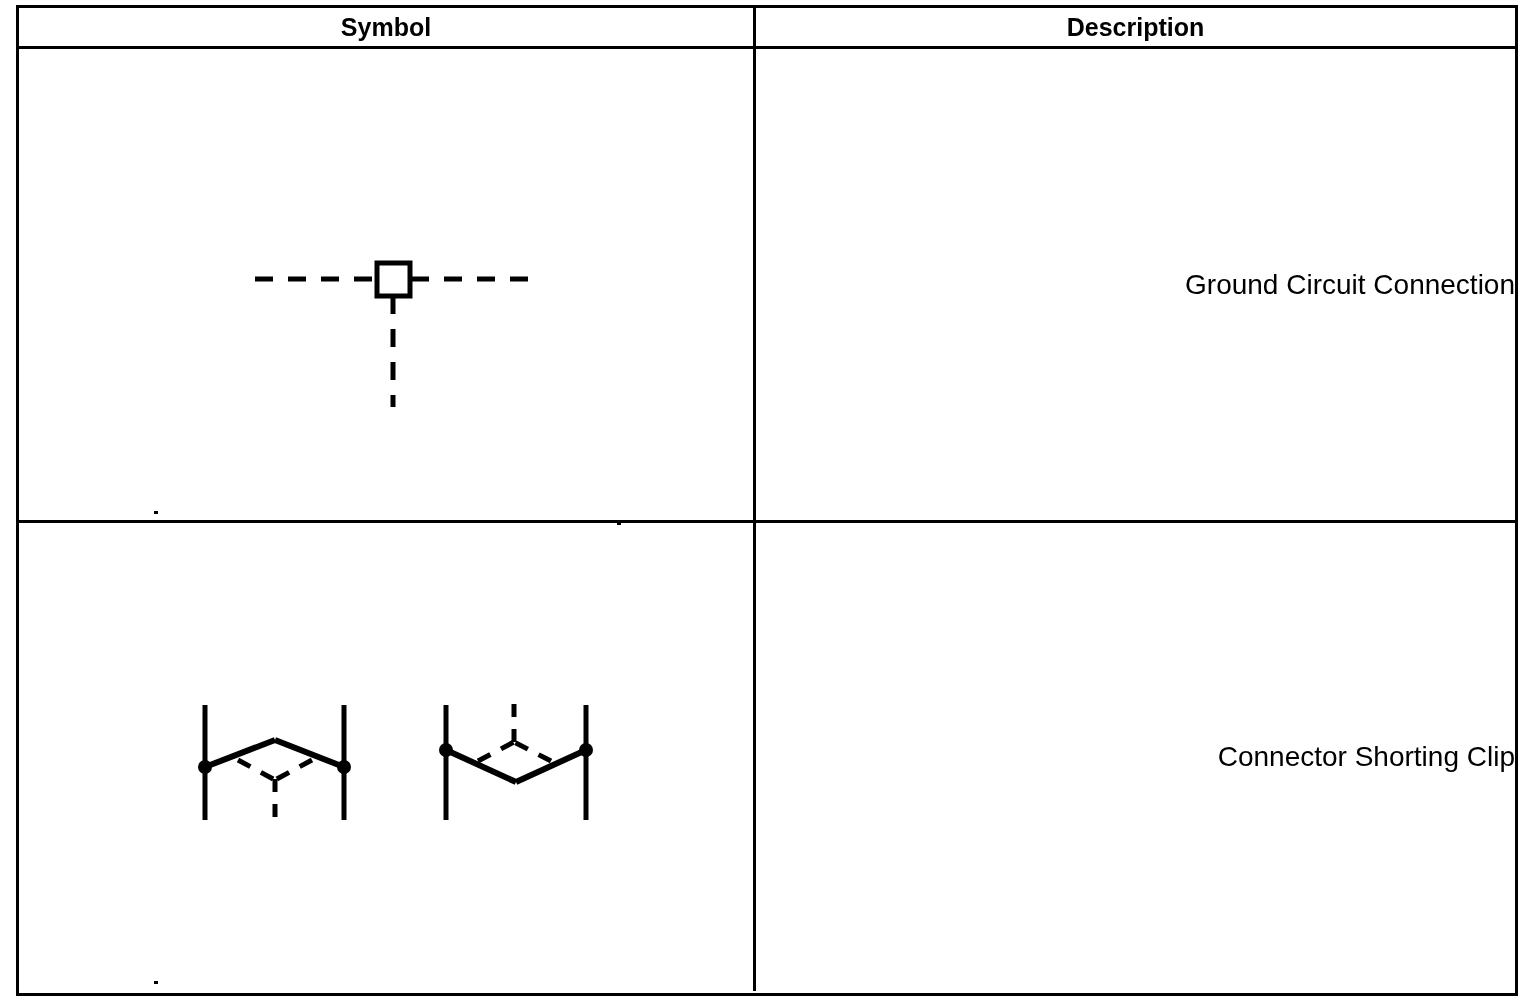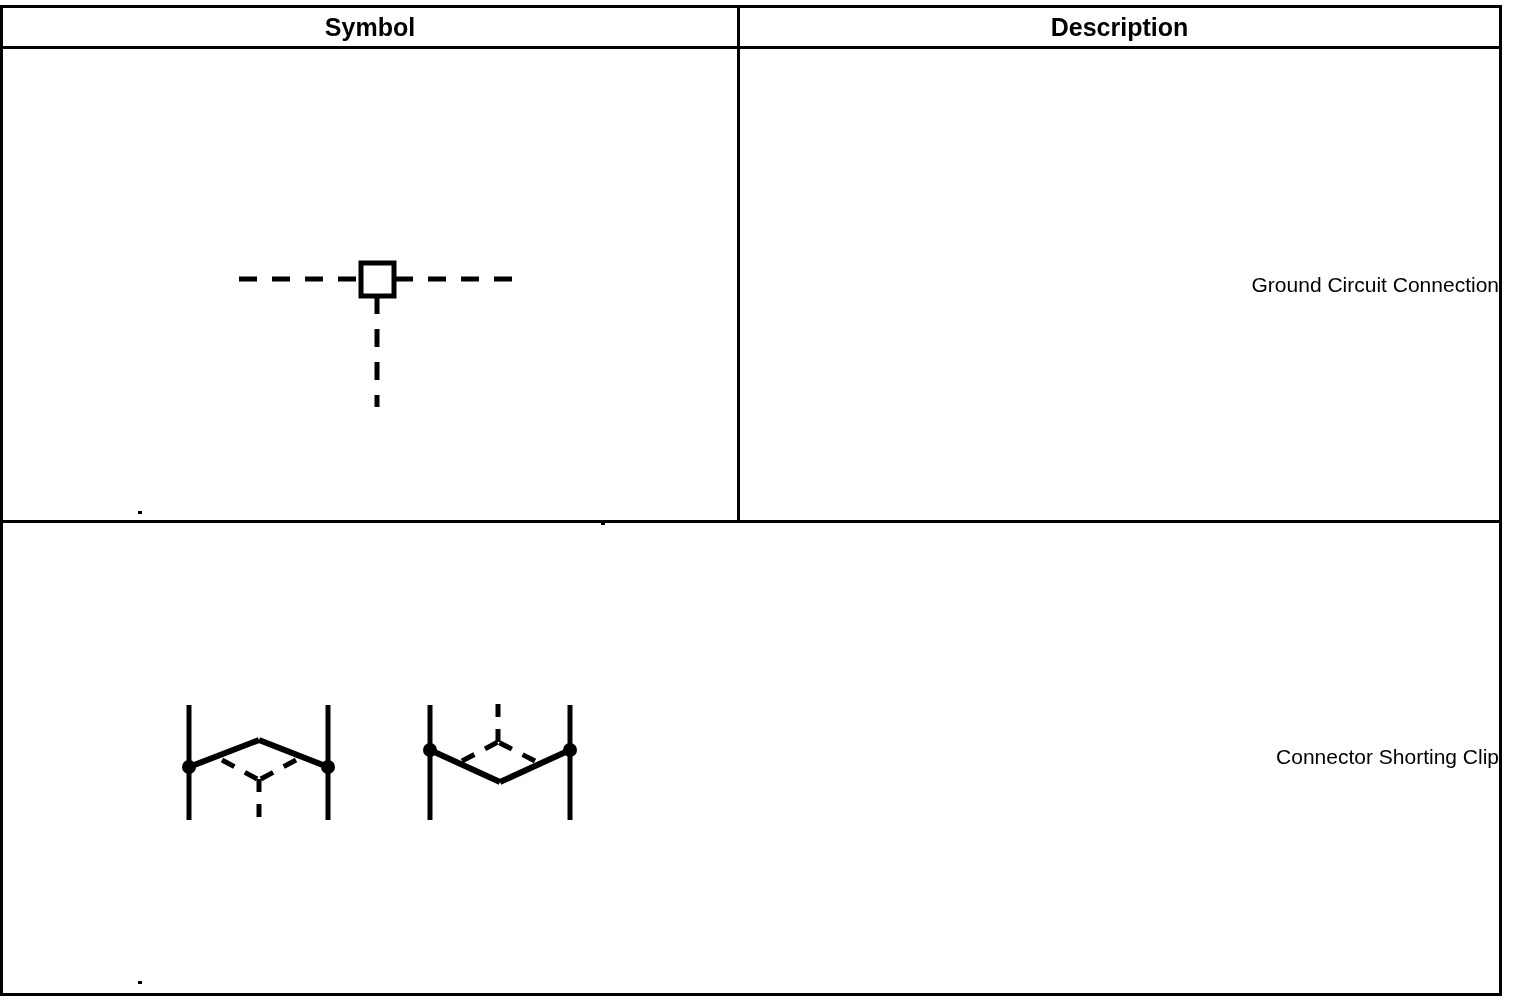--- a/index.html
+++ b/index.html
@@ -18,21 +18,21 @@
   .page {
     position: relative;
     width: 1520px;
     height: 1004px;
     background: #ffffff;
   }
 
   
   .symbol-table {
     position: absolute;
-    left: 0;
+    left: 16px;
     top: 5px;
     width: 1502px;
     height: 991px;
     border: 3px solid #000000;
     box-sizing: border-box;
   }
 
   .trow {
     display: flex;
     box-sizing: border-box;
@@ -44,21 +44,20 @@
     border-bottom: 3px solid #000000;
   }
 
   .trow.body-row-1 {
     height: 474px;
     border-bottom: 3px solid #000000;
   }
 
   .trow.body-row-2 {
     height: 468px;
-    flex-direction: column;
   }
 
   .cell-symbol {
     width: 737px;
     box-sizing: border-box;
     border-right: 3px solid #000000;
     position: relative;
     display: flex;
     align-items: center;
     justify-content: center;
@@ -76,21 +75,21 @@
   .header-label {
     width: 100%;
     text-align: center;
     font-size: 25px;
     font-weight: bold;
     letter-spacing: 0px;
     line-height: 35px;
   }
 
   .desc-text {
-    font-size: 21px;
+    font-size: 28px;
     font-weight: normal;
     line-height: 30px;
     padding-left: 3px;
     white-space: nowrap;
   }
 
   
   .symbol-art {
     position: relative;
     width: 737px;

